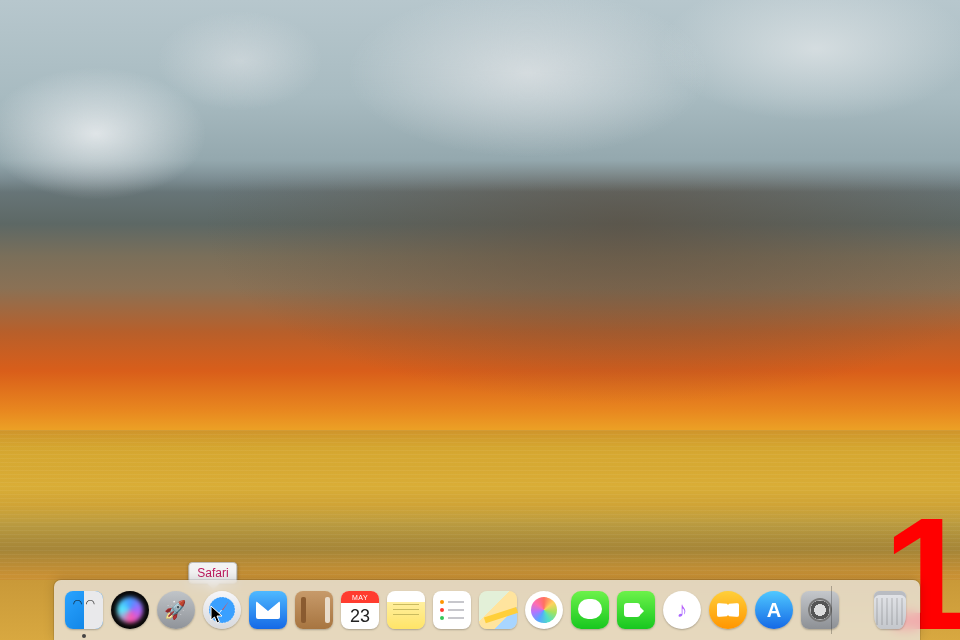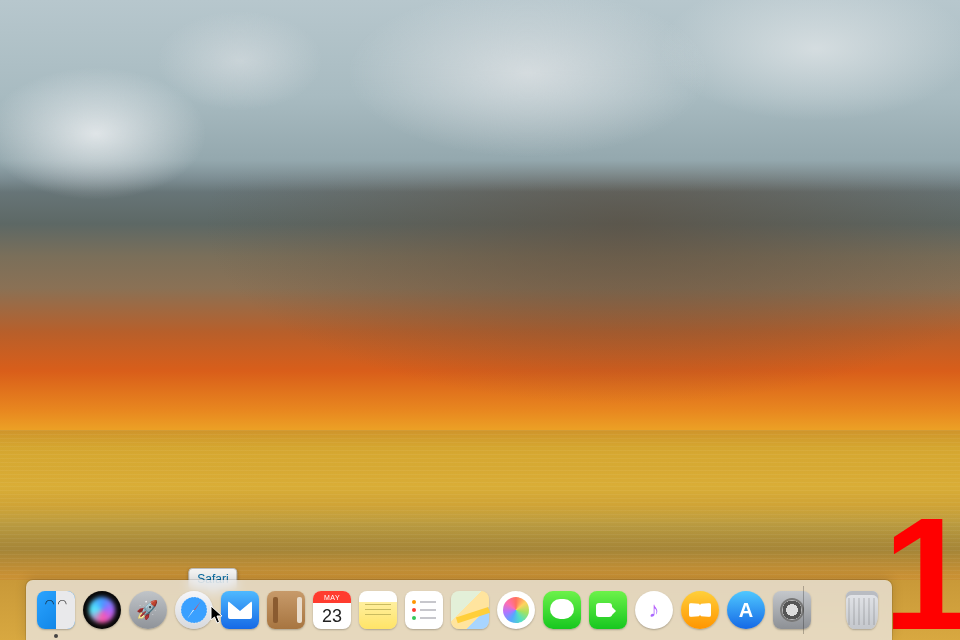--- a/index.html
+++ b/index.html
@@ -9,28 +9,28 @@
  linear-gradient(to bottom,#8ea3aa 0%,#7b8f95 18%,#6b7a7f 28%,#5d6865 35%,#7a6f5a 40%,#8a7155 45%,#b85f2a 52%,#d95e1a 58%,#e8861f 64%,#f0b82a 70%,#e8c734 76%,#c4a830 79%,#7a8a4a 82%,#5e7240 84%,#4a5f3a 86%,#c89838 90%,#d8a840 100%);
  }
 .snow{position:absolute;top:0;left:0;width:100%;height:38%;background:
  radial-gradient(ellipse 200px 120px at 10% 55%,rgba(235,238,240,.85) 0%,transparent 55%),
  radial-gradient(ellipse 150px 90px at 25% 25%,rgba(220,225,228,.6) 0%,transparent 55%),
  radial-gradient(ellipse 300px 140px at 55% 30%,rgba(230,232,234,.7) 0%,transparent 60%),
  radial-gradient(ellipse 260px 120px at 85% 20%,rgba(225,230,232,.75) 0%,transparent 60%)}
 .lake{position:absolute;bottom:60px;left:0;width:100%;height:150px;background:linear-gradient(to bottom,rgba(90,100,70,.2) 0%,rgba(200,150,55,.55) 30%,rgba(220,165,60,.65) 60%,rgba(200,140,50,.7) 100%);filter:blur(.3px)}
 .lake::before{content:"";position:absolute;inset:0;background:repeating-linear-gradient(to bottom,rgba(255,255,255,.05) 0 1px,transparent 1px 4px)}
 .annot{position:absolute;right:-4px;bottom:-14px;color:#ff0000;font-size:160px;font-weight:900;font-family:Arial,sans-serif;line-height:1;letter-spacing:-8px}
-.dock-wrap{position:absolute;left:0;right:0;bottom:0;height:70px;display:flex;justify-content:flex-start;padding-left:26px}
+.dock-wrap{position:absolute;left:0;right:0;bottom:0;height:70px;display:flex;justify-content:flex-start;padding-left:54px}
 .dock{position:relative;height:60px;margin-top:10px;background:rgba(235,235,238,.72);backdrop-filter:blur(6px);border-top-left-radius:7px;border-top-right-radius:7px;box-shadow:0 0 0 1px rgba(0,0,0,.1),0 -1px 12px rgba(0,0,0,.15);display:flex;align-items:center;padding:0 10px;gap:6px}
 .dock::after{content:"";position:absolute;right:88px;top:6px;bottom:6px;width:1px;background:rgba(0,0,0,.25)}
 .dock-item{position:relative;width:40px;height:40px;border-radius:9px;display:flex;align-items:center;justify-content:center;flex-shrink:0;cursor:pointer}
 .dock-item .ind{position:absolute;bottom:-8px;left:50%;transform:translateX(-50%);width:4px;height:4px;border-radius:50%;background:#444;display:none}
 .dock-item.running .ind{display:block}
 .icon-surface{width:38px;height:38px;border-radius:8px;display:flex;align-items:center;justify-content:center;position:relative;box-shadow:0 1px 2px rgba(0,0,0,.25)}
-.tooltip{position:absolute;bottom:50px;transform:translateX(-50%);background:#f3f3f3;border:1px solid #bdbdbd;border-radius:4px;padding:3px 8px;font-size:12px;color:#0369a1;white-space:nowrap;box-shadow:0 1px 3px rgba(0,0,0,.25)}
+.tooltip{position:absolute;bottom:56px;transform:translateX(-50%);background:#f3f3f3;border:1px solid #bdbdbd;border-radius:4px;padding:3px 8px;font-size:12px;color:#be185d;white-space:nowrap;box-shadow:0 1px 3px rgba(0,0,0,.25)}
 .tooltip::after{content:"";position:absolute;top:100%;left:50%;transform:translateX(-50%);border:6px solid transparent;border-top-color:#f3f3f3}
 .tooltip::before{content:"";position:absolute;top:100%;left:50%;transform:translateX(-50%);border:7px solid transparent;border-top-color:#bdbdbd}
 .cursor{position:absolute;width:14px;height:20px;pointer-events:none;z-index:50}
 
 .ic-finder{background:linear-gradient(135deg,#2aa3ff 0%,#0a7de0 100%)}
 .ic-finder::before{content:"";position:absolute;right:0;top:0;bottom:0;width:50%;background:#e9e9eb;border-top-right-radius:8px;border-bottom-right-radius:8px}
 .ic-finder::after{content:"◠ ◠";position:absolute;top:6px;left:0;right:0;text-align:center;font-size:11px;color:#111}
 .ic-siri{background:radial-gradient(circle at 50% 50%,#1a1a1a 0%,#000 100%);border-radius:50%}
 .ic-siri::after{content:"";position:absolute;inset:6px;border-radius:50%;background:conic-gradient(#49f,#a6f,#f5a,#5ef,#49f);filter:blur(2px)}
 .ic-launchpad{background:linear-gradient(#c0c4c8,#8f9399);border-radius:50%}

